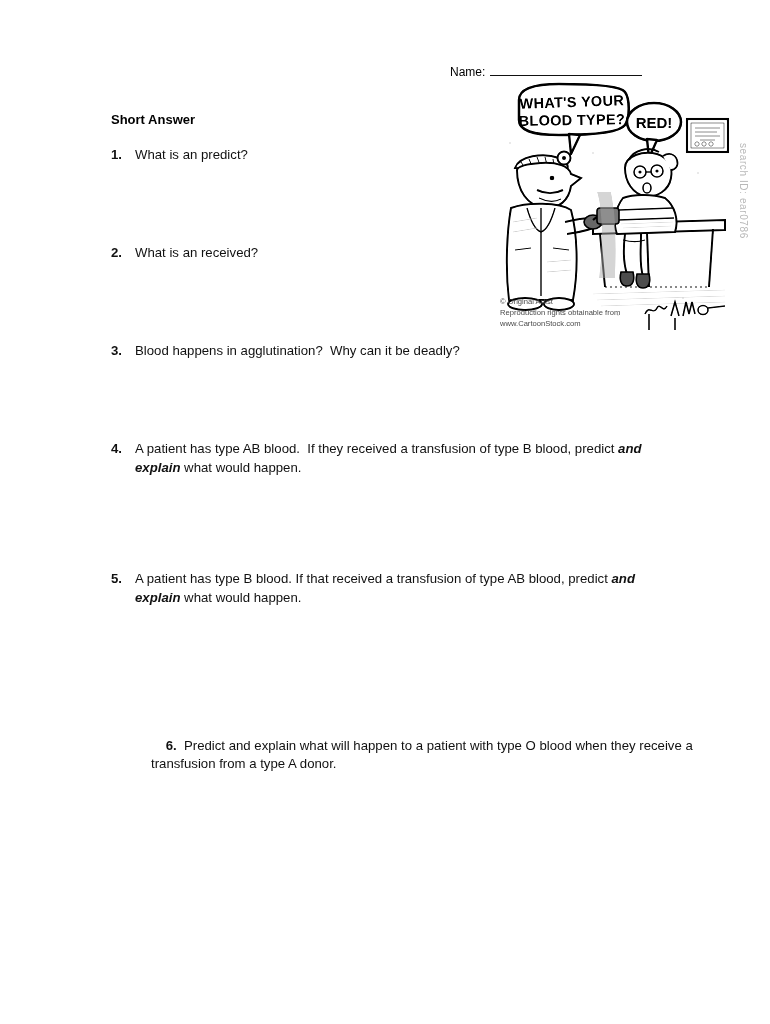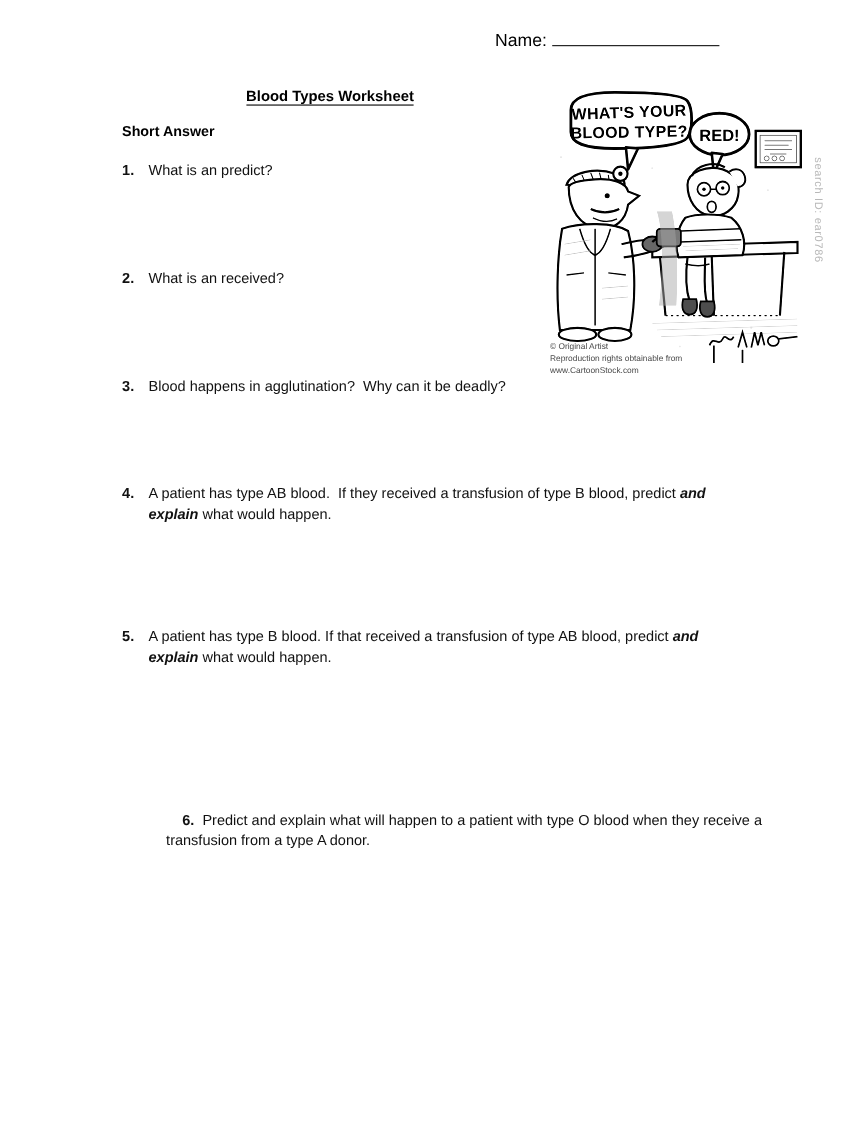--- a/index.html
+++ b/index.html
@@ -14,24 +14,24 @@
     background: #ffffff;
     font-family: "Liberation Sans", sans-serif;
     color: #000000;
     overflow: hidden;
   }
 
   
   .name-row {
     position: absolute;
     left: 450px;
-    top: 28px;
+    top: 62px;
     display: flex;
     align-items: baseline;
-    font-size: 16px;
+    font-size: 12px;
   }
   .name-label { white-space: pre; }
   .name-blank {
     display: inline-block;
     width: 152px;
     margin-left: 5px;
     border-bottom: 1.6px solid #111;
     height: 13px;
   }
 
@@ -123,36 +123,32 @@
   
   .attribution {
     position: absolute;
     left: 500px;
     top: 297px;
     font-size: 7.6px;
     line-height: 1.42;
     color: #4a4a4a;
     white-space: pre-line;
     font-family: "Liberation Sans", sans-serif;
-    margin-top: 13px;
   }
 </style>
 </head>
 <body>
 
 <div class="page">
 
   <div class="name-row">
     <span class="name-label">Name:</span>
     <span class="name-blank"></span>
   </div>
 
-  <div class="title">
-    <span>Blood Types Worksheet</span>
-  </div>
 
   <div class="section-heading">Short Answer</div>
 
   <div class="question q-hang" style="left:111px; top:146px; width:530px;">
     <span class="q-num">1.</span>
     <span class="q-text">What is an predict?</span>
   </div>
 
   <div class="question q-hang" style="left:111px; top:244px; width:530px;">
     <span class="q-num">2.</span>

